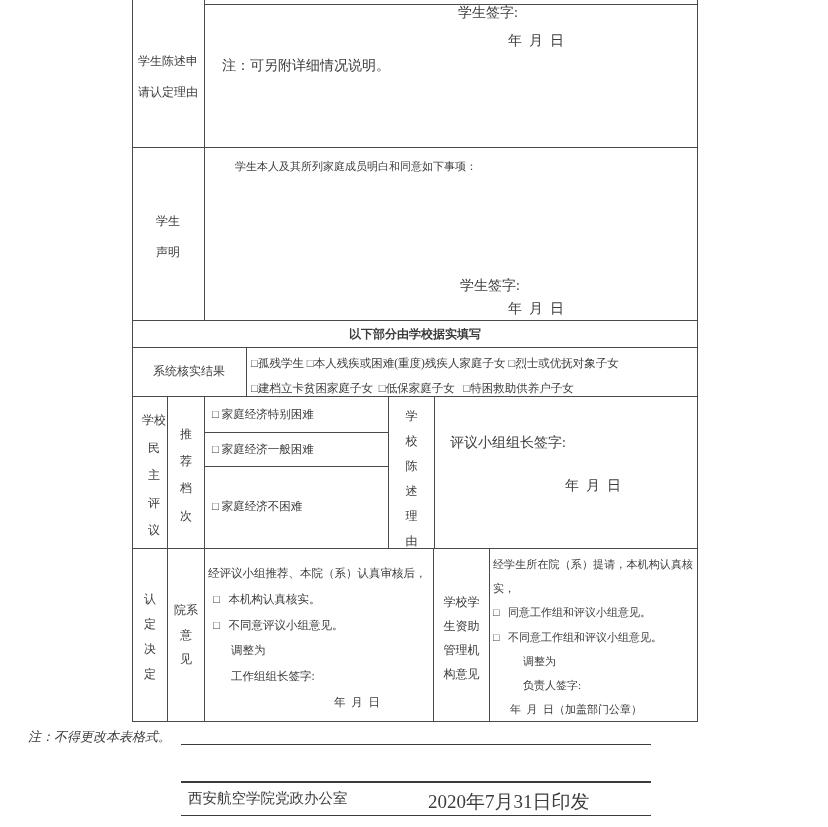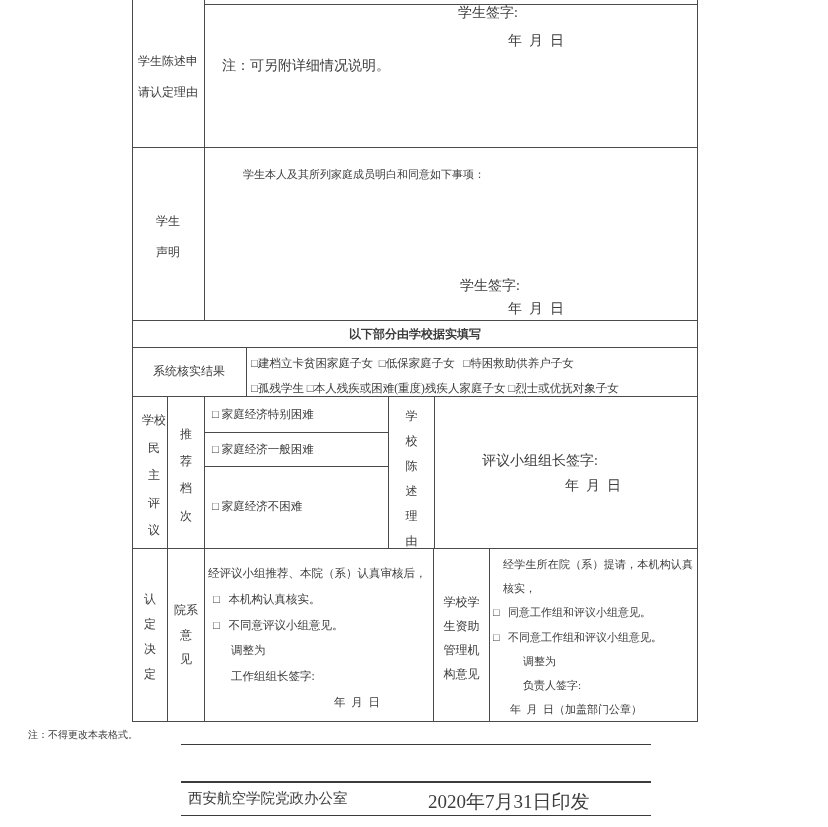--- a/index.html
+++ b/index.html
@@ -8,21 +8,21 @@
     font-family:"Liberation Serif","DejaVu Serif",serif;color:#3c3c3c;
   }
   .ln{position:absolute;background:#4a4a4a;}
   .hl{height:1px;}
   .vl{width:1px;}
   .t{position:absolute;font-size:14px;line-height:1.2;white-space:pre;color:#3c3c3c;}
   .vlabel{text-align:center;white-space:pre-line;font-size:12px;}
   .center{text-align:center;}
   .bold{font-weight:bold;}
   .wrap{white-space:normal;}
-  .para{white-space:normal;text-align:justify;text-indent:2em;margin:12px;}
+  .para{white-space:normal;text-align:justify;text-indent:2em;margin:4px;}
   .cellflow{position:absolute;}
   .cellflow > div{white-space:pre;}
   .optbox{position:absolute;display:flex;align-items:center;white-space:pre;font-size:11.5px;}
   .footer-line{position:absolute;background:#3b3b3b;}
 </style>
 </head>
 <body>
 
 <div class="page">
 
@@ -59,43 +59,43 @@
   <div class="t wrap" style="left:209px;top:149px;width:483px;line-height:27.4px;font-size:11px;">
     <p class="para">学生本人及其所列家庭成员明白和同意如下事项：</p>
   </div>
   <div class="t" style="left:460px;top:278px;">学生签字:</div>
   <div class="t" style="left:508px;top:301px;">年  月  日</div>
 
   <div class="t center bold" style="left:132px;top:321px;width:566px;line-height:26px;font-size:12px;">以下部分由学校据实填写</div>
 
   <div class="t center" style="left:132px;top:364px;width:114px;font-size:12px;">系统核实结果</div>
   <div class="cellflow" style="left:251px;top:351px;font-size:11.5px;line-height:24.5px;">
+    <div>□孤残学生 □本人残疾或困难(重度)残疾人家庭子女 □烈士或优抚对象子女</div>
     <div>□建档立卡贫困家庭子女  □低保家庭子女   □特困救助供养户子女</div>
-    <div>□孤残学生 □本人残疾或困难(重度)残疾人家庭子女 □烈士或优抚对象子女</div>
   </div>
 
   <div class="t vlabel" style="left:132px;top:407px;width:44px;line-height:27.6px;">学校
 民
 主
 评
 议</div>
   <div class="t vlabel" style="left:167px;top:421px;width:38px;line-height:27.2px;">推
 荐
 档
 次</div>
   <div class="optbox" style="left:212px;top:396px;height:36px;">□ 家庭经济特别困难</div>
   <div class="optbox" style="left:212px;top:432px;height:34px;">□ 家庭经济一般困难</div>
   <div class="optbox" style="left:212px;top:466px;height:81px;">□ 家庭经济不困难</div>
   <div class="t vlabel" style="left:388px;top:404px;width:47px;line-height:25px;">学
 校
 陈
 述
 理
 由</div>
-  <div class="t" style="left:450px;top:453px;margin-left:32px;">评议小组组长签字:</div>
+  <div class="t" style="left:450px;top:435px;">评议小组组长签字:</div>
   <div class="t" style="left:565px;top:478px;">年  月  日</div>
 
   <div class="t vlabel" style="left:132px;top:587px;width:36px;line-height:25px;">认
 定
 决
 定</div>
   <div class="t vlabel" style="left:167px;top:598px;width:38px;line-height:24.5px;">院系
 意
 见</div>
 
@@ -107,29 +107,29 @@
     <div style="padding-left:23px;">工作组组长签字:</div>
     <div style="padding-left:126px;">年  月  日</div>
   </div>
 
   <div class="t vlabel" style="left:433px;top:590px;width:57px;line-height:24px;text-align:center;">学校学
 生资助
 管理机
 构意见</div>
 
   <div class="cellflow" style="left:493px;top:552px;width:200px;font-size:11px;line-height:24.2px;">
-    <div class="wrap" style="white-space:normal;text-align:justify;margin-left:10px;">经学生所在院（系）提请，本机构认真核实，</div>
+    <div class="wrap" style="white-space:normal;text-align:justify;">经学生所在院（系）提请，本机构认真核实，</div>
     <div>□   同意工作组和评议小组意见。</div>
     <div>□   不同意工作组和评议小组意见。</div>
     <div style="padding-left:30px;">调整为</div>
     <div style="padding-left:30px;">负责人签字:</div>
     <div style="padding-left:17px;">年  月  日（加盖部门公章）</div>
   </div>
 
-  <div class="t" style="left:28px;top:729px;font-size:10px;">注：不得更改本表格式。</div>
+  <div class="t" style="left:28px;top:729px;font-size:13px;font-style:italic;">注：不得更改本表格式。</div>
 
   <div class="footer-line" style="left:181px;top:744px;width:470px;height:1px;"></div>
   <div class="footer-line" style="left:181px;top:781px;width:470px;height:2px;"></div>
   <div class="t" style="left:188px;top:790px;font-size:14.5px;">西安航空学院党政办公室</div>
   <div class="t" style="left:428px;top:791px;font-size:19px;">2020年7月31日印发</div>
   <div class="footer-line" style="left:181px;top:815px;width:470px;height:1px;"></div>
 
 </div>
 
 </body></html>

